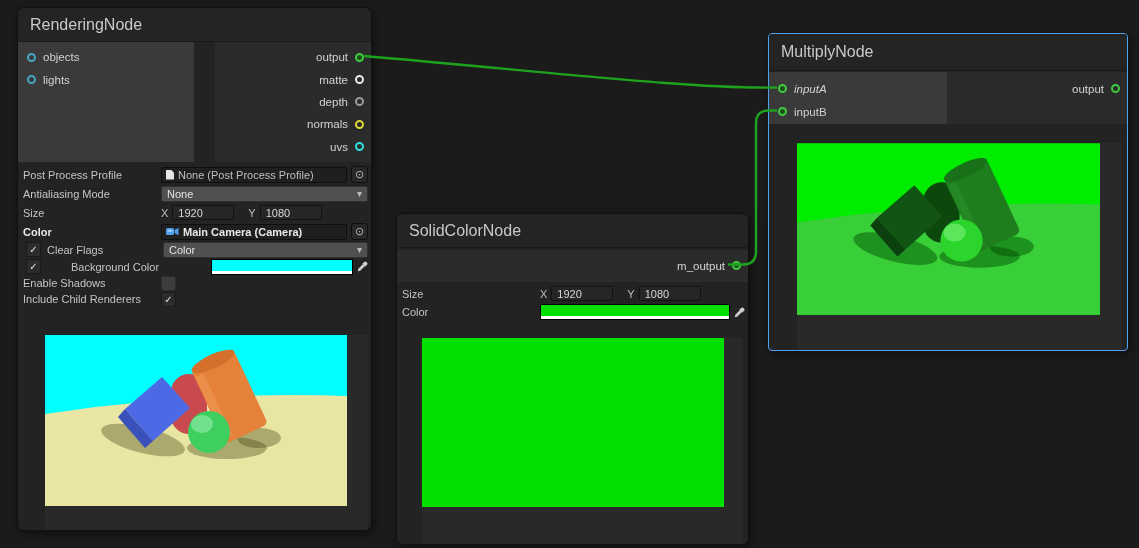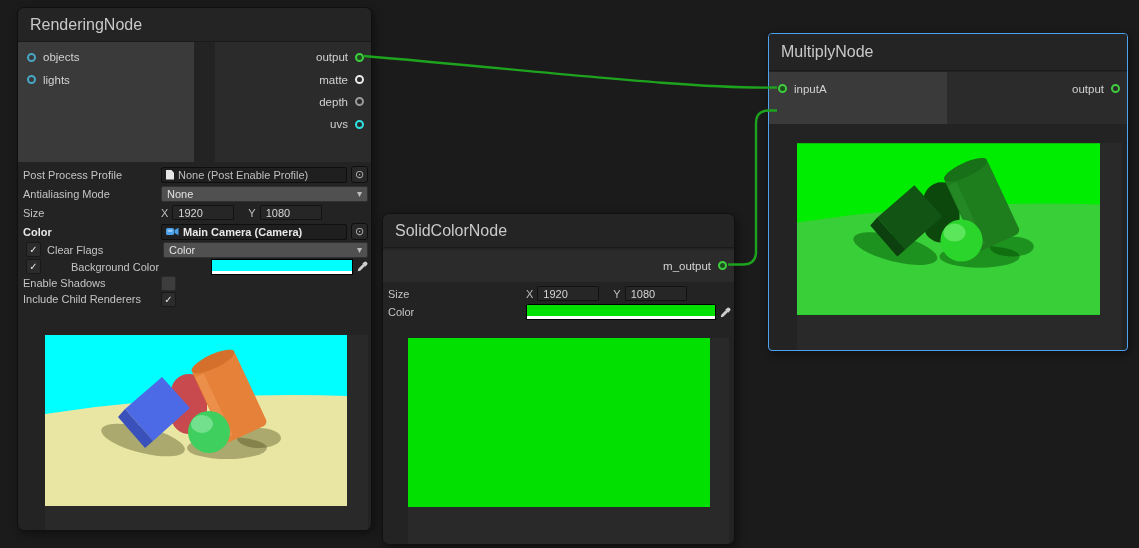--- a/index.html
+++ b/index.html
@@ -113,32 +113,36 @@
         </div>
         <div class="port-row out">
           <span>matte</span>
           <span class="port p-white"></span>
         </div>
         <div class="port-row out">
           <span>depth</span>
           <span class="port p-gray"></span>
         </div>
         <div class="port-row out">
+          <span>normals</span>
+          <span class="port p-yellow"></span>
+        </div>
+        <div class="port-row out">
           <span>uvs</span>
           <span class="port p-cyan"></span>
         </div>
       </div>
     </div>
     <div class="props">
       <div class="prow" style="height:19px;">
         <span class="plabel">Post Process Profile</span>
         <div class="pvalue">
           <div class="objfield">
             <span class="docicon"></span>
-            <span>None (Post Enable Profile)</span>
+            <span>None (Post Process Profile)</span>
           </div>
           <div class="picker">⊙</div>
         </div>
       </div>
       <div class="prow" style="height:19px;">
         <span class="plabel">Antialiasing Mode</span>
         <div class="pvalue">
           <div class="dropdown">
             <span>None</span>
           </div>
@@ -203,21 +207,21 @@
         </div>
       </div>
     </div>
     <div class="preview" style="margin:1px 0 0 27px;width:323px;height:222px;">
       <svg class="scene pal-rgb" width="302" height="171" style="margin-top:28px;">
           <use href="#scene3d"></use>
         </svg>
     </div>
   </div>
 
-  <div class="node" style="left:382px;top:213px;width:353px;height:332px;">
+  <div class="node" style="left:396px;top:213px;width:353px;height:332px;">
     <div class="node-header">
       <span>SolidColorNode</span>
     </div>
     <div class="ports-out" style="margin-top:2px;height:32px;padding-top:0;justify-content:center;">
       <div class="port-row out">
         <span>m_output</span>
         <span class="port p-conn"></span>
       </div>
     </div>
     <div class="props" style="padding-top:2px;">
@@ -250,23 +254,27 @@
       </svg>
     </div>
   </div>
 
   <div class="node selected" style="left:768px;top:33px;width:360px;height:318px;">
     <div class="node-header" style="height:36px;">
       <span>MultiplyNode</span>
     </div>
     <div class="ports" style="height:52px;margin-top:1px;">
       <div class="ports-in" style="width:178px;padding-top:5px;">
+        <div class="port-row" style="height:23px;font-style:italic;">
+          <span class="port p-conn"></span>
+          <span>inputA</span>
+        </div>
         <div class="port-row" style="height:23px;">
           <span class="port p-conn"></span>
-          <span>inputA</span>
+          <span>inputB</span>
         </div>
       </div>
       <div class="ports-out" style="padding-top:5px;">
         <div class="port-row out" style="height:23px;">
           <span>output</span>
           <span class="port p-green"></span>
         </div>
       </div>
     </div>
     <div class="preview" style="margin:10px 0 0 28px;width:325px;height:214px;">

